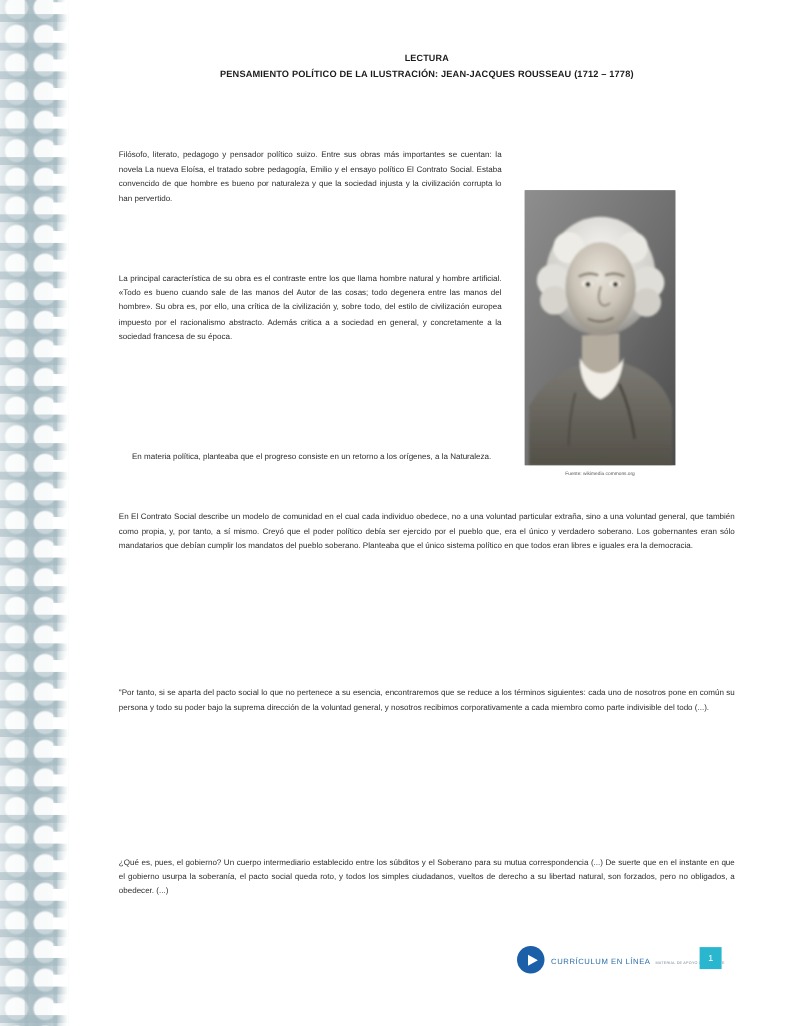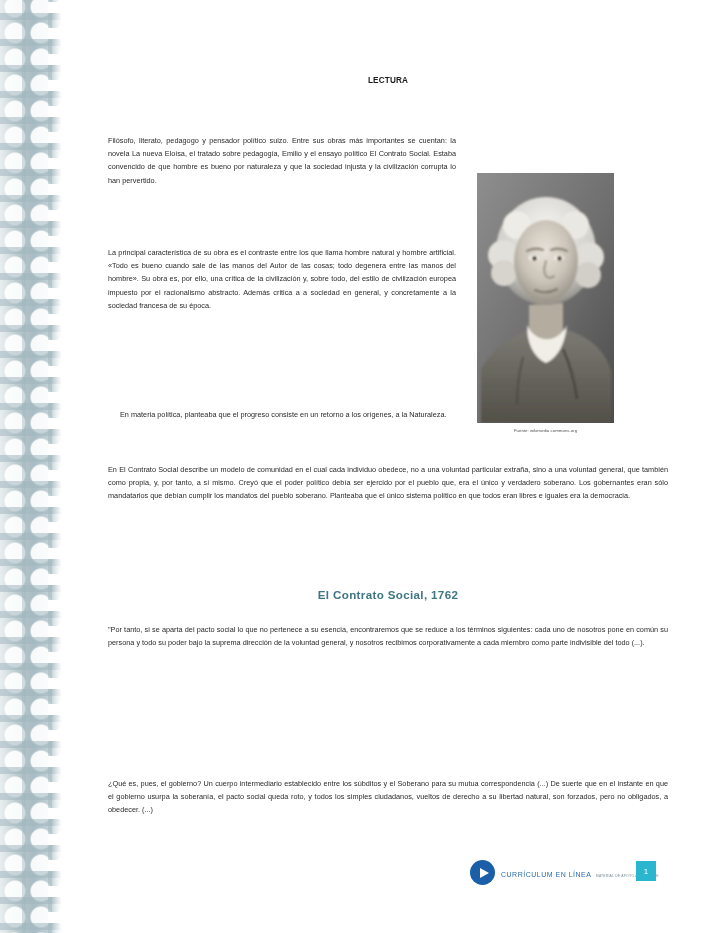--- a/index.html
+++ b/index.html
@@ -72,21 +72,21 @@
   #content {
     position: absolute;
     left: 108px;
     top: 0;
     width: 560px;
     height: 933px;
   }
 
   
   #header {
-    margin-top: 76px;
+    margin-top: 48px;
     text-align: center;
     color: #1b1b1b;
     font-weight: bold;
     font-size: 8.2px;
     letter-spacing: 0.15px;
     filter: blur(0.55px);
   }
   #header .line1 { display: block; margin-bottom: 5px; }
   #header .line2 { display: block; font-size: 8.4px; }
 
@@ -207,20 +207,21 @@
     <div class="cellgrid"></div>
     <div class="cellgrid2"></div>
     <div class="tabs"></div>
     <div class="edgefade"></div>
   </div>
 
   <div id="content">
 
     <div id="header">
       <span class="line1">LECTURA</span>
+      <span class="line2">PENSAMIENTO POLÍTICO DE LA ILUSTRACIÓN: JEAN-JACQUES ROUSSEAU (1712 – 1778)</span>
     </div>
 
     <div id="portrait-wrap">
       <svg id="portrait" viewBox="0 0 137 250" preserveAspectRatio="none">
         <defs>
           <linearGradient id="bgGrad" x1="0" y1="0" x2="1" y2="1">
             <stop offset="0%" stop-color="#8e8e8e"></stop>
             <stop offset="55%" stop-color="#6e6e6e"></stop>
             <stop offset="100%" stop-color="#4c4c4c"></stop>
           </linearGradient>
@@ -286,21 +287,20 @@
     </div>
 
     <div class="para" style="left:0; top:122px; width:348px;margin-top:12px;">Filósofo, literato, pedagogo y pensador político suizo. Entre sus obras más importantes se cuentan: la novela La nueva Eloísa, el tratado sobre pedagogía, Emilio y el ensayo político El Contrato Social. Estaba convencido de que hombre es bueno por naturaleza y que la sociedad injusta y la civilización corrupta lo han pervertido.</div>
 
     <div class="para" style="left:0; top:246px; width:348px;">La principal característica de su obra es el contraste entre los que llama hombre natural y hombre artificial. «Todo es bueno cuando sale de las manos del Autor de las cosas; todo degenera entre las manos del hombre». Su obra es, por ello, una crítica de la civilización y, sobre todo, del estilo de civilización europea impuesto por el racionalismo abstracto. Además critica a  a sociedad en general, y concretamente a la sociedad francesa de su época.</div>
 
     <div class="para" style="left:12px; top:408px; width:348px;">En materia política, planteaba que el progreso consiste en un retorno a los orígenes, a la Naturaleza.</div>
 
     <div class="para" style="left:0; top:463px; width:560px;">En El Contrato Social describe un modelo de comunidad en el cual cada individuo obedece, no a una voluntad particular extraña, sino a una voluntad general, que también como propia, y, por tanto, a sí mismo. Creyó que el poder político debía ser ejercido por el pueblo que, era el único y verdadero soberano. Los gobernantes eran sólo mandatarios que debían cumplir los mandatos del pueblo soberano. Planteaba que el único sistema político en que todos eran libres e iguales era la democracia.</div>
 
-    <div id="section-heading">El Contrato Social, 1762</div>
 
     <div class="para" style="left:0; top:623px; width:560px;">"Por tanto, si se aparta del pacto social lo que no pertenece a su esencia, encontraremos que se reduce a los términos siguientes: cada uno de nosotros pone en común su persona y todo su poder bajo la suprema dirección de la voluntad general, y nosotros recibimos corporativamente a cada miembro como parte indivisible del todo (...).</div>
 
 
     <div class="para" style="left:0; top:777px; width:560px;">¿Qué es, pues, el gobierno? Un cuerpo intermediario establecido entre los súbditos y el Soberano para su mutua correspondencia (...) De suerte que en el instante en que el gobierno usurpa la soberanía, el pacto social queda roto, y todos los simples ciudadanos, vueltos de derecho a su libertad natural, son forzados, pero no obligados, a obedecer. (...)</div>
 
     <div id="footer">
       <div id="logo-block">
         <span id="play-icon">
           <span class="tri"></span>

